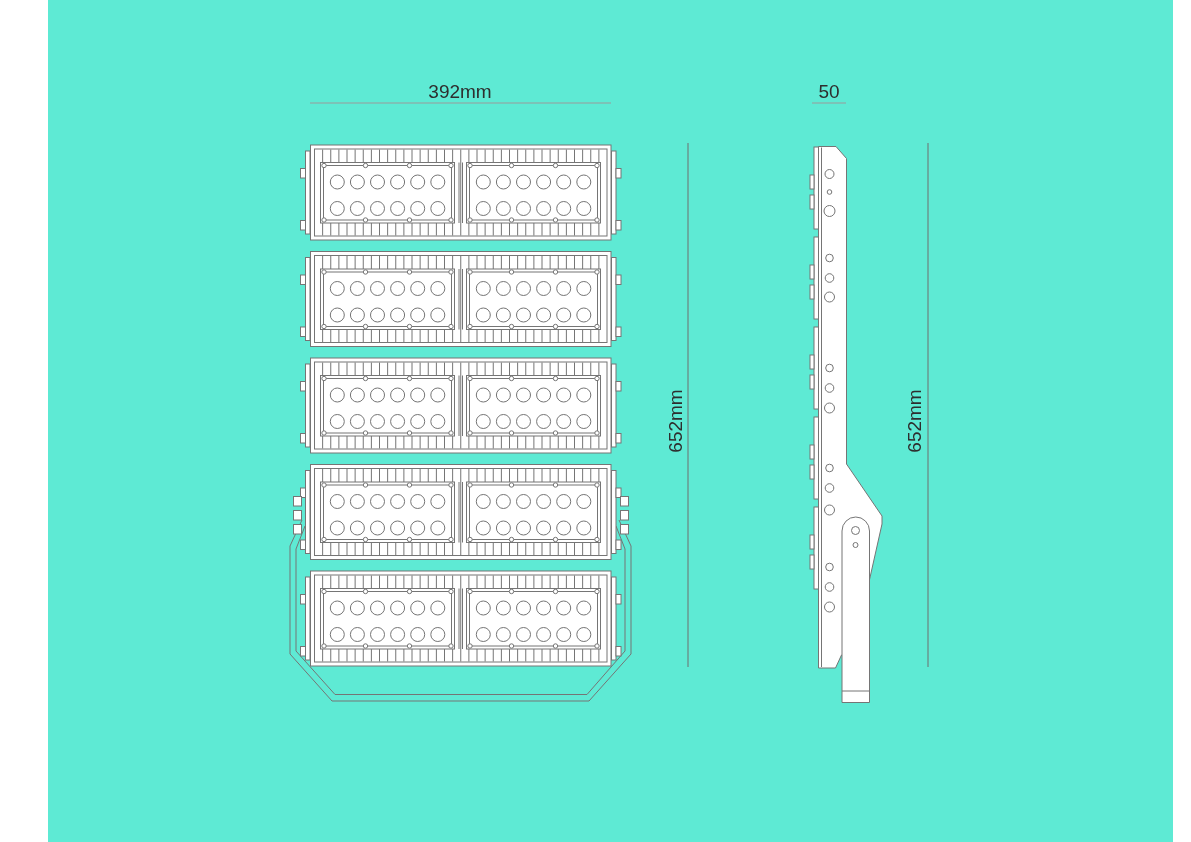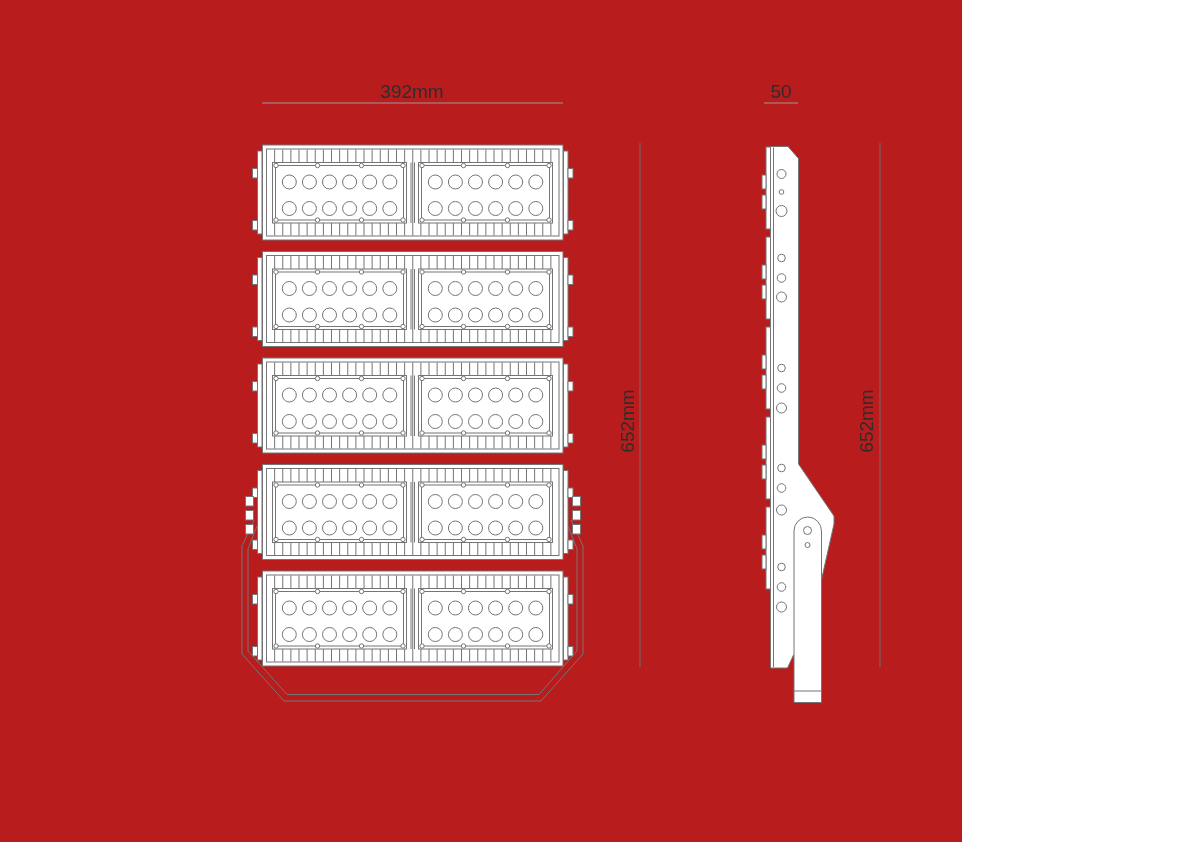--- a/index.html
+++ b/index.html
@@ -1,17 +1,17 @@
 <!DOCTYPE html>
 <html><head>
 <meta charset="utf-8">
 <style>
   html,body{margin:0;padding:0;background:#ffffff;}
-  #canvas{position:relative;width:962px;height:842px;background:#b91c1c;overflow:hidden;
-          font-family:"Liberation Sans",sans-serif;}
+  #canvas{position:relative;width:1125px;height:842px;background:#5eead4;overflow:hidden;
+          font-family:"Liberation Sans",sans-serif;margin-left:48px;}
   svg{display:block;}
   svg text{font-family:"Liberation Sans",sans-serif;}
 </style>
 </head>
 <body>
 
 <div id="canvas">
   <svg id="drawing" width="1191" height="842" viewBox="0 0 1191 842">
 
     <g id="front-view">

